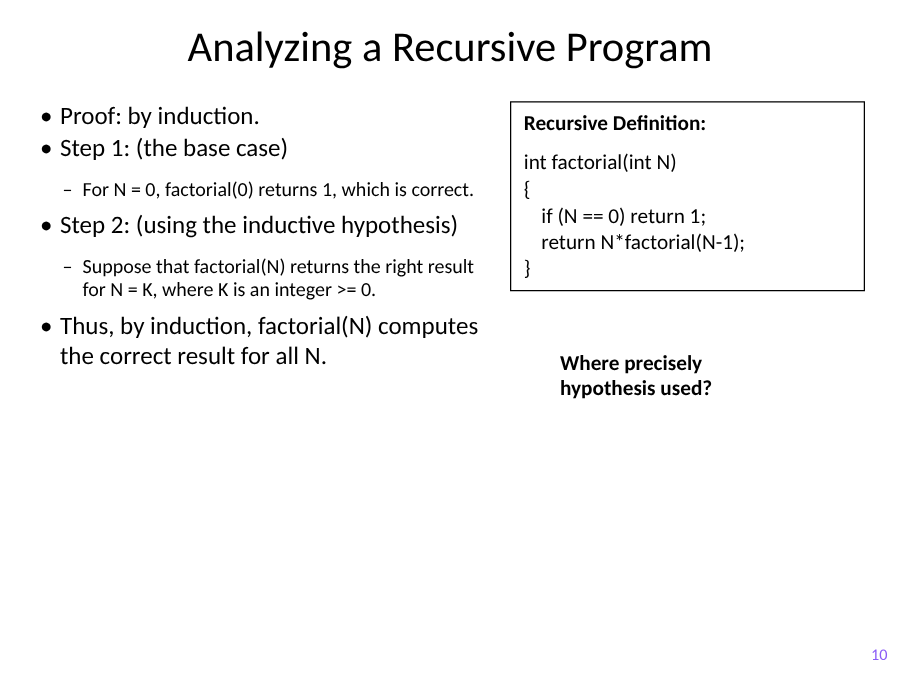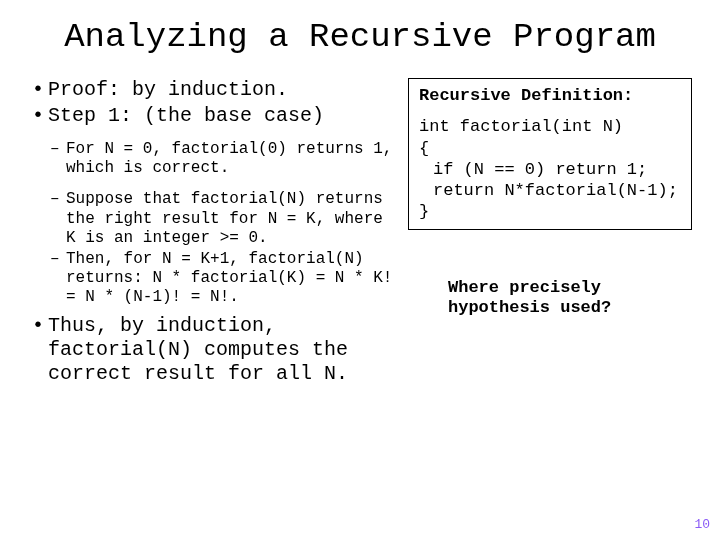--- a/index.html
+++ b/index.html
@@ -11,21 +11,20 @@
     background: #fff;
     color: #000;
     position: relative;
     overflow: hidden;
   }
   .slide {
     width: 720px;
     height: 540px;
     padding: 18px 28px 0 28px;
     position: relative;
-    font-family: Liberation Mono, monospace;
   }
   h1 {
     font-size: 34px;
     font-weight: 400;
     margin: 0 0 22px 0;
     text-align: center;
   }
   .cols {
     display: flex;
     gap: 10px;
@@ -106,23 +105,25 @@
 
   <div class="cols">
     <div class="left">
       <ul class="bullets">
         <li>Proof: by induction.</li>
         <li>Step 1: (the base case)</li>
       </ul>
       <ul class="sub">
         <li>For N = 0, factorial(0) returns 1, which is correct.</li>
       </ul>
+      <ul class="bullets">
+        <li>Step 2: (using the inductive hypothesis)</li>
+      </ul>
       <ul class="sub">
         <li>Suppose that factorial(N) returns the right result for N = K, where K is an integer &gt;= 0.</li>
-        <li>Then, for N = K+1, factorial(N) returns: N * factorial(K) = N * K! = N * (N-1)! = N!.</li>
       </ul>
       <ul class="bullets">
         <li>Thus, by induction, factorial(N) computes the correct result for all N.</li>
       </ul>
     </div>
 
     <div class="right">
       <div class="codebox">
         <div class="heading">Recursive  Definition:</div>
         <div>int factorial(int N)</div>

